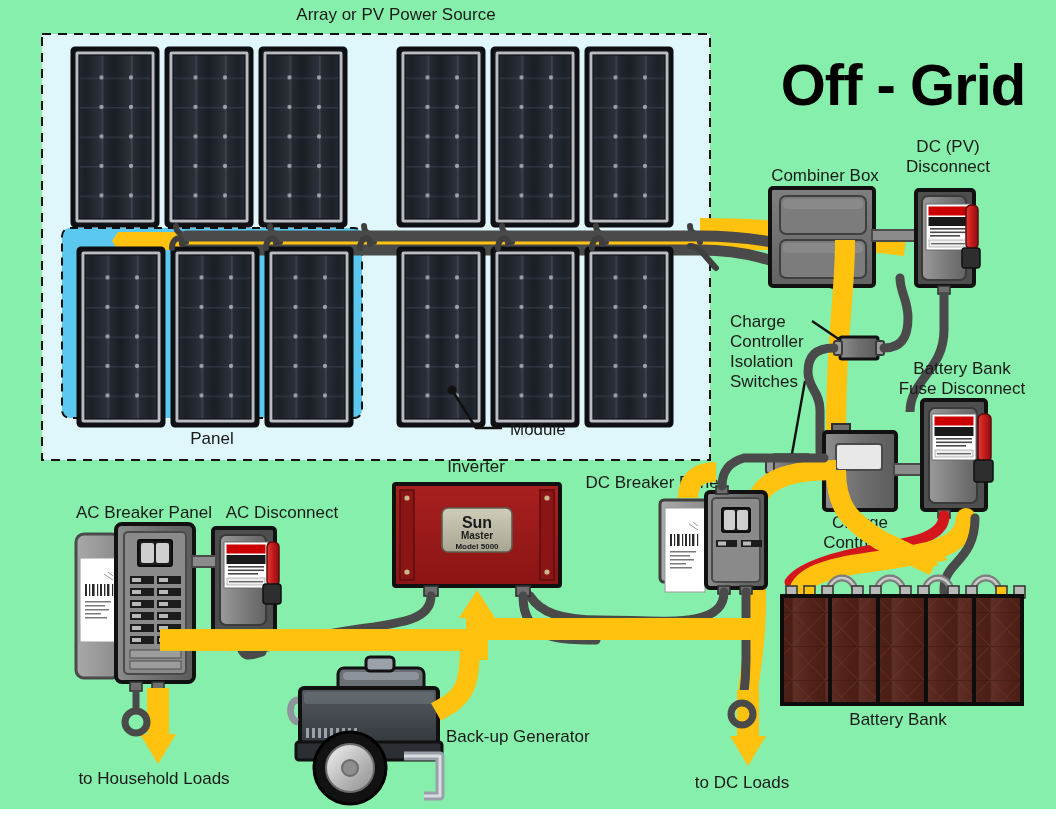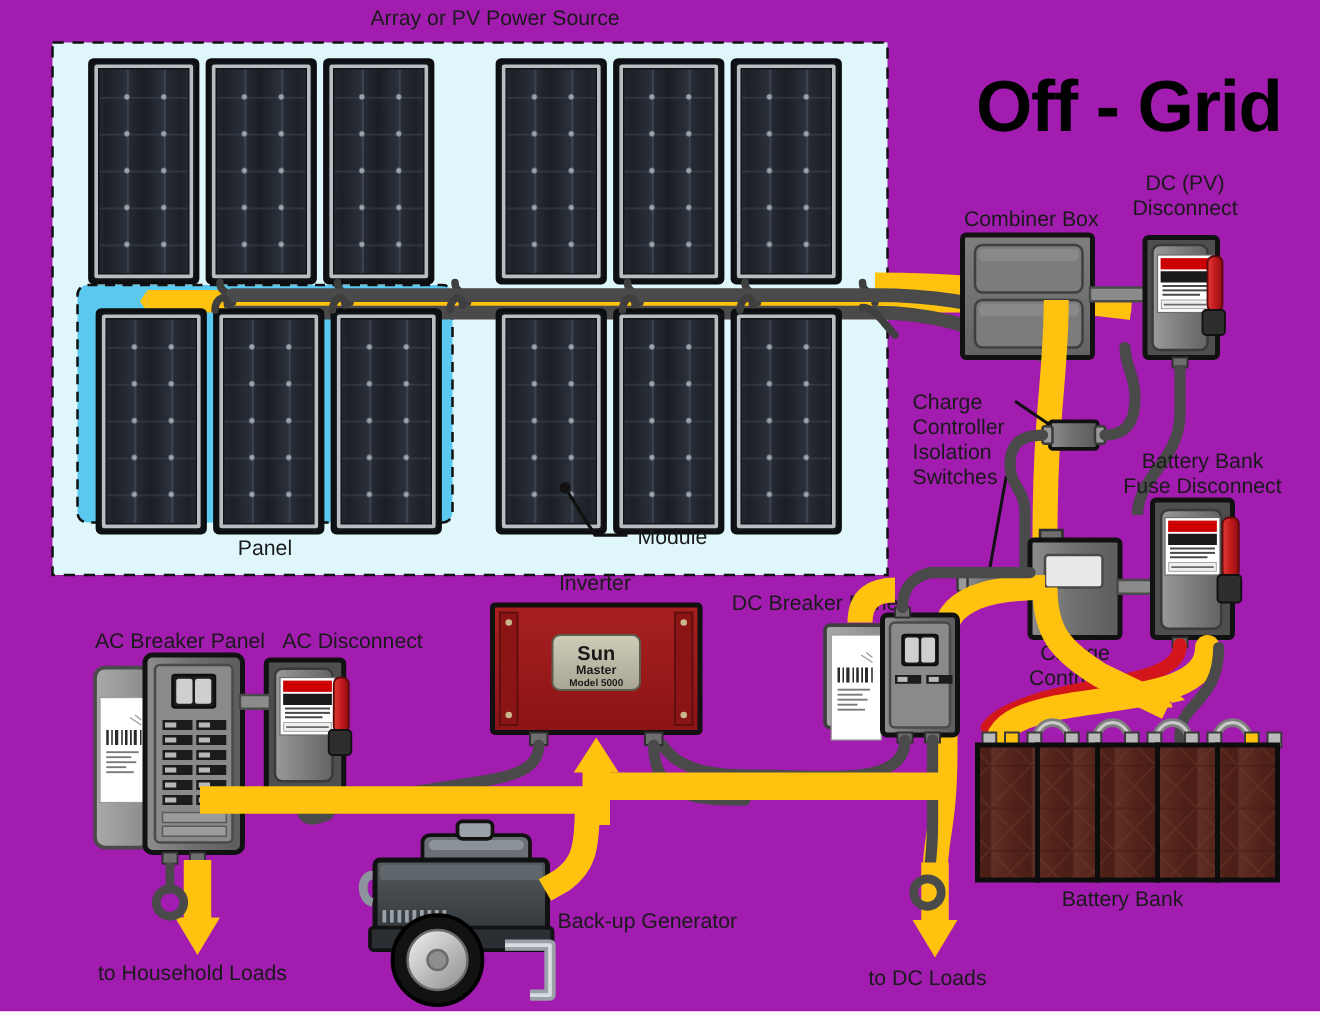--- a/index.html
+++ b/index.html
@@ -1,17 +1,17 @@
 <!DOCTYPE html>
 <html><head>
 <meta charset="utf-8">
 <style>
   html,body{margin:0;padding:0;background:#ffffff;}
   body{width:1056px;height:816px;overflow:hidden;font-family:"Liberation Sans",sans-serif;}
-  #stage{position:relative;width:1056px;height:809px;background:#a21caf;}
+  #stage{position:relative;width:1056px;height:809px;background:#86efac;}
   svg{display:block;}
   .lbl{font-family:"Liberation Sans",sans-serif;font-size:17px;fill:#1a1a1a;}
   .lbl-t{font-family:"Liberation Sans",sans-serif;font-size:17px;fill:#1a1a1a;text-anchor:middle;}
   .title{font-family:"Liberation Sans",sans-serif;font-weight:bold;font-size:58px;fill:#000;letter-spacing:-1px;text-anchor:middle;}
 </style>
 </head>
 <body>
 
 <div id="stage">
 <svg width="1056" height="816" viewBox="0 0 1056 816" xmlns="http://www.w3.org/2000/svg">

